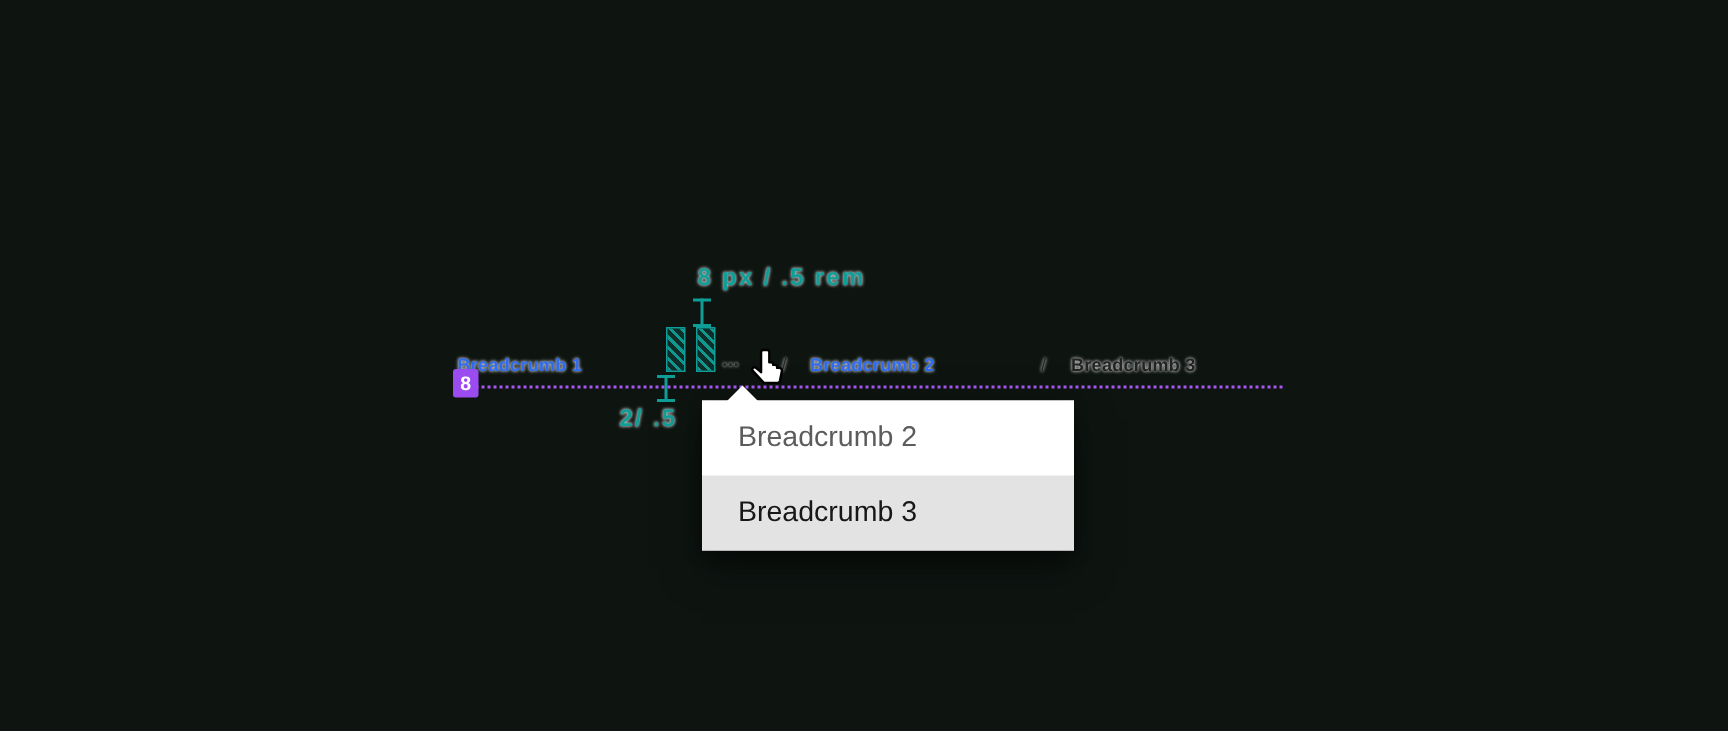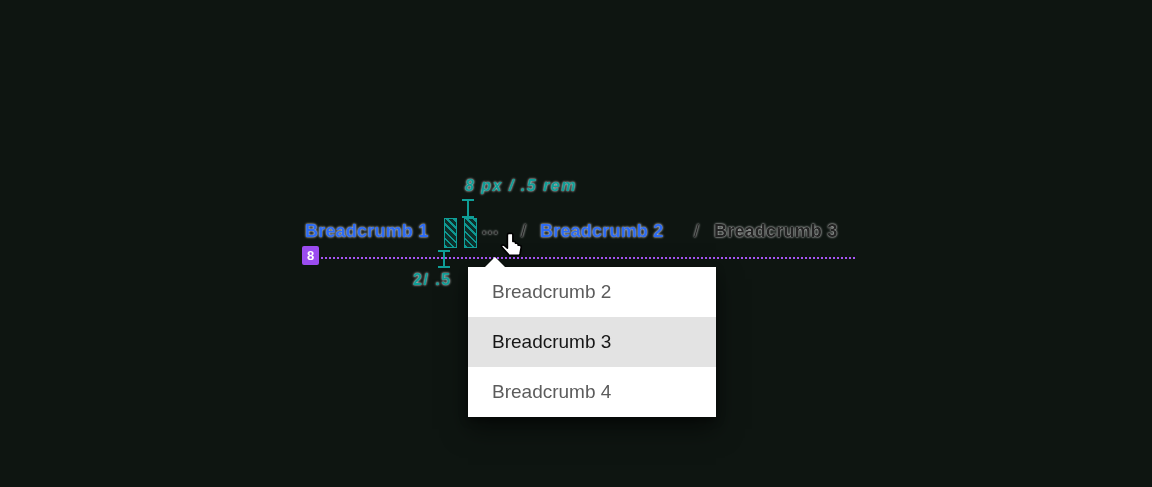--- a/index.html
+++ b/index.html
@@ -7,21 +7,21 @@
   body {
     position:relative;
     background:#0e1511;
     font-family:"Liberation Sans", sans-serif;
     overflow:hidden;
   }
   .abs { position:absolute; }
   
   .halo { text-shadow:0 0 2px rgba(255,255,255,.85), 0 0 3px rgba(255,255,255,.45); }
 
-  .crumb { font-size:18px; font-weight:600; letter-spacing:.2px; text-decoration:none; white-space:nowrap; }
+  .crumb { font-size:12px; font-weight:600; letter-spacing:.2px; text-decoration:none; white-space:nowrap;margin-top:15px; }
   .link { color:#2d6bf3; cursor:pointer; }
   .current { color:#222222; }
   .sep { color:#262626; font-weight:400; }
 
   .teal-label { color:#0f9e97; font-size:16px; font-weight:700; letter-spacing:1.5px; white-space:nowrap; }
 
   .hatch {
     width:13px; height:30px;
     border:1px solid #0f9e97;
     background:repeating-linear-gradient(45deg, rgba(15,158,151,.95) 0 2px, rgba(15,158,151,.18) 2px 5px);
@@ -56,21 +56,21 @@
     border-left:11px solid transparent; border-right:11px solid transparent;
     border-bottom:11px solid #ffffff;
   }
   .cursor-svg { z-index:5; }
 </style>
 </head>
 <body>
 
 <div id="canvas">
 
-  <div class="abs teal-label halo" style="left:465px; top:177px;font-style:italic;">8 px / .5 rem</div>
+  <div class="abs teal-label halo" style="left:465px; top:177px;">8 px / .5 rem</div>
   <div class="ibeam" style="left:462px; top:199px; height:19px;">
     <div class="cap-top"></div>
     <div class="stem"></div>
     <div class="cap-bottom"></div>
   </div>
 
   <a class="abs crumb link halo" style="left:305px; top:221px;">Breadcrumb 1</a>
 
   <div class="abs hatch" style="left:444px; top:218px;"></div>
   <div class="abs hatch" style="left:464px; top:218px;"></div>
@@ -92,20 +92,19 @@
     <div class="cap-top"></div>
     <div class="stem"></div>
     <div class="cap-bottom"></div>
   </div>
   <div class="abs teal-label halo" style="left:413px; top:271px; z-index:2;">2/ .5</div>
 
   <div class="caret"></div>
   <div class="abs menu">
     <div class="menu-item">Breadcrumb 2</div>
     <div class="menu-item selected">Breadcrumb 3</div>
-    <div class="menu-item">Breadcrumb 4</div>
   </div>
 
   <svg class="abs cursor-svg" style="left:496px; top:231px;" width="30" height="34" viewBox="0 0 24 26">
     <path d="M10.3 1.3c-.7 0-1.2.5-1.2 1.2v10.6l-2.7-2.3c-.5-.4-1.3-.4-1.7.1-.4.5-.4 1.2.1 1.6l5.4 5.9c.3.3.7.5 1.2.5h6.3c.7 0 1.3-.5 1.5-1.2l1-5.3c.1-.8-.5-1.6-1.4-1.6h-1.1v-.4c0-.6-.5-1.2-1.2-1.2h-.9v-.2c0-.6-.5-1.2-1.2-1.2h-.9V2.5c0-.7-.5-1.2-1.2-1.2z" fill="#ffffff" stroke="#000000" stroke-width="1.3" stroke-linejoin="round"></path>
   </svg>
 
 </div>
 
 </body></html>

